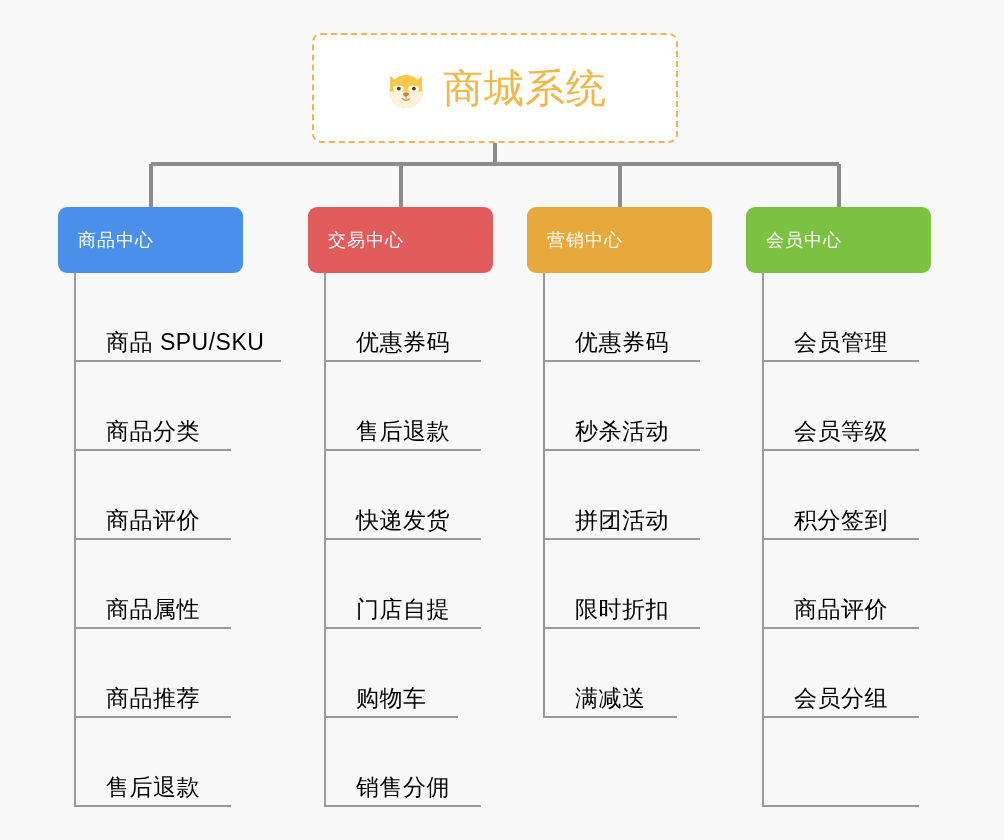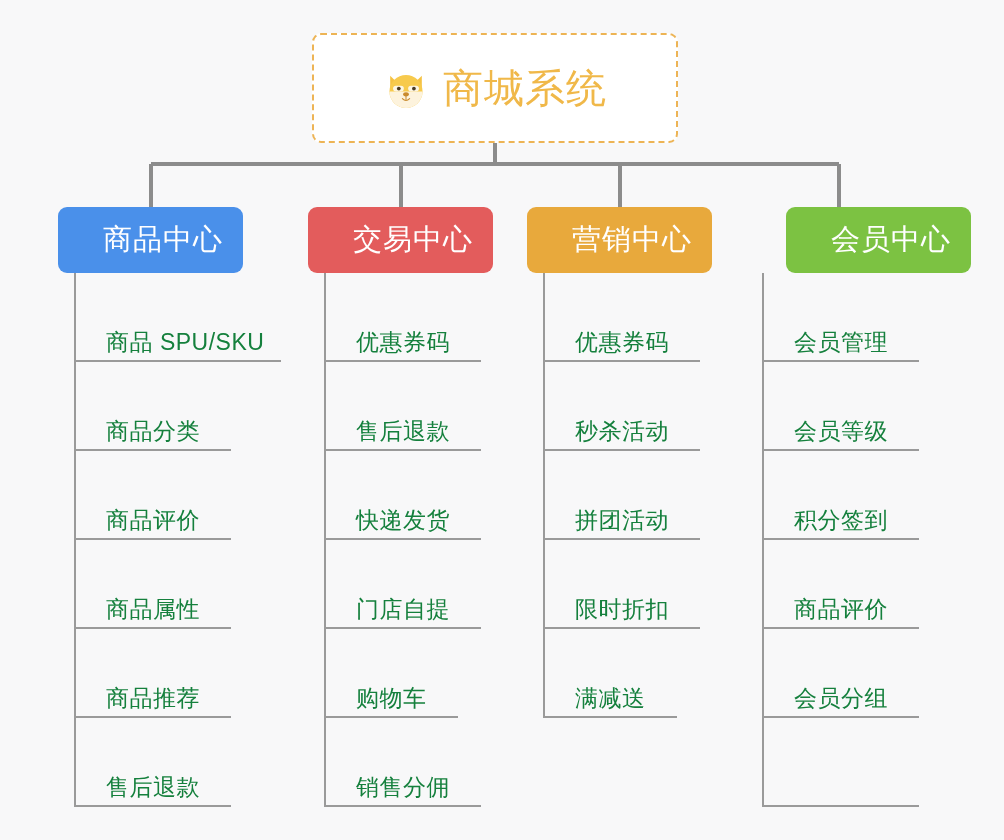--- a/index.html
+++ b/index.html
@@ -68,32 +68,32 @@
   .col-0 { left: 58px;  }
   .col-1 { left: 308px; }
   .col-2 { left: 527px; }
   .col-3 { left: 746px; }
 
   .cat-header {
     height: 66px;
     border-radius: 9px;
     display: flex;
     align-items: center;
-    justify-content: flex-end;
+    justify-content: flex-start;
     color: #ffffff;
-    font-size: 29px;
+    font-size: 18px;
     letter-spacing: 1px;
     box-sizing: border-box;
     padding: 0 20px;
     white-space: nowrap;
   }
   .col-0 .cat-header { width: 185px; }
   .col-1 .cat-header { width: 185px; }
   .col-2 .cat-header { width: 185px; }
-  .col-3 .cat-header { width: 185px; margin-left: 40px; }
+  .col-3 .cat-header { width: 185px; }
 
   .leaf-list {
     position: relative;
     margin-left: 16px;
     padding-top: 0;
     border-left: 2px solid #9a9a9a;
   }
 
   .leaf {
     position: relative;
@@ -104,21 +104,21 @@
   .leaf-underline {
     position: absolute;
     left: 0;
     bottom: 0;
     height: 0;
     border-bottom: 2px solid #9a9a9a;
   }
   .leaf-label {
     position: relative;
     font-size: 23px;
-    color: #15803d;
+    color: #000000;
     line-height: 1;
     padding: 0 14px 8px 30px;
     white-space: nowrap;
     letter-spacing: 0.5px;
   }
 </style>
 </head>
 <body style="background: rgb(248, 248, 249);">
 
 <div id="mindmap">

